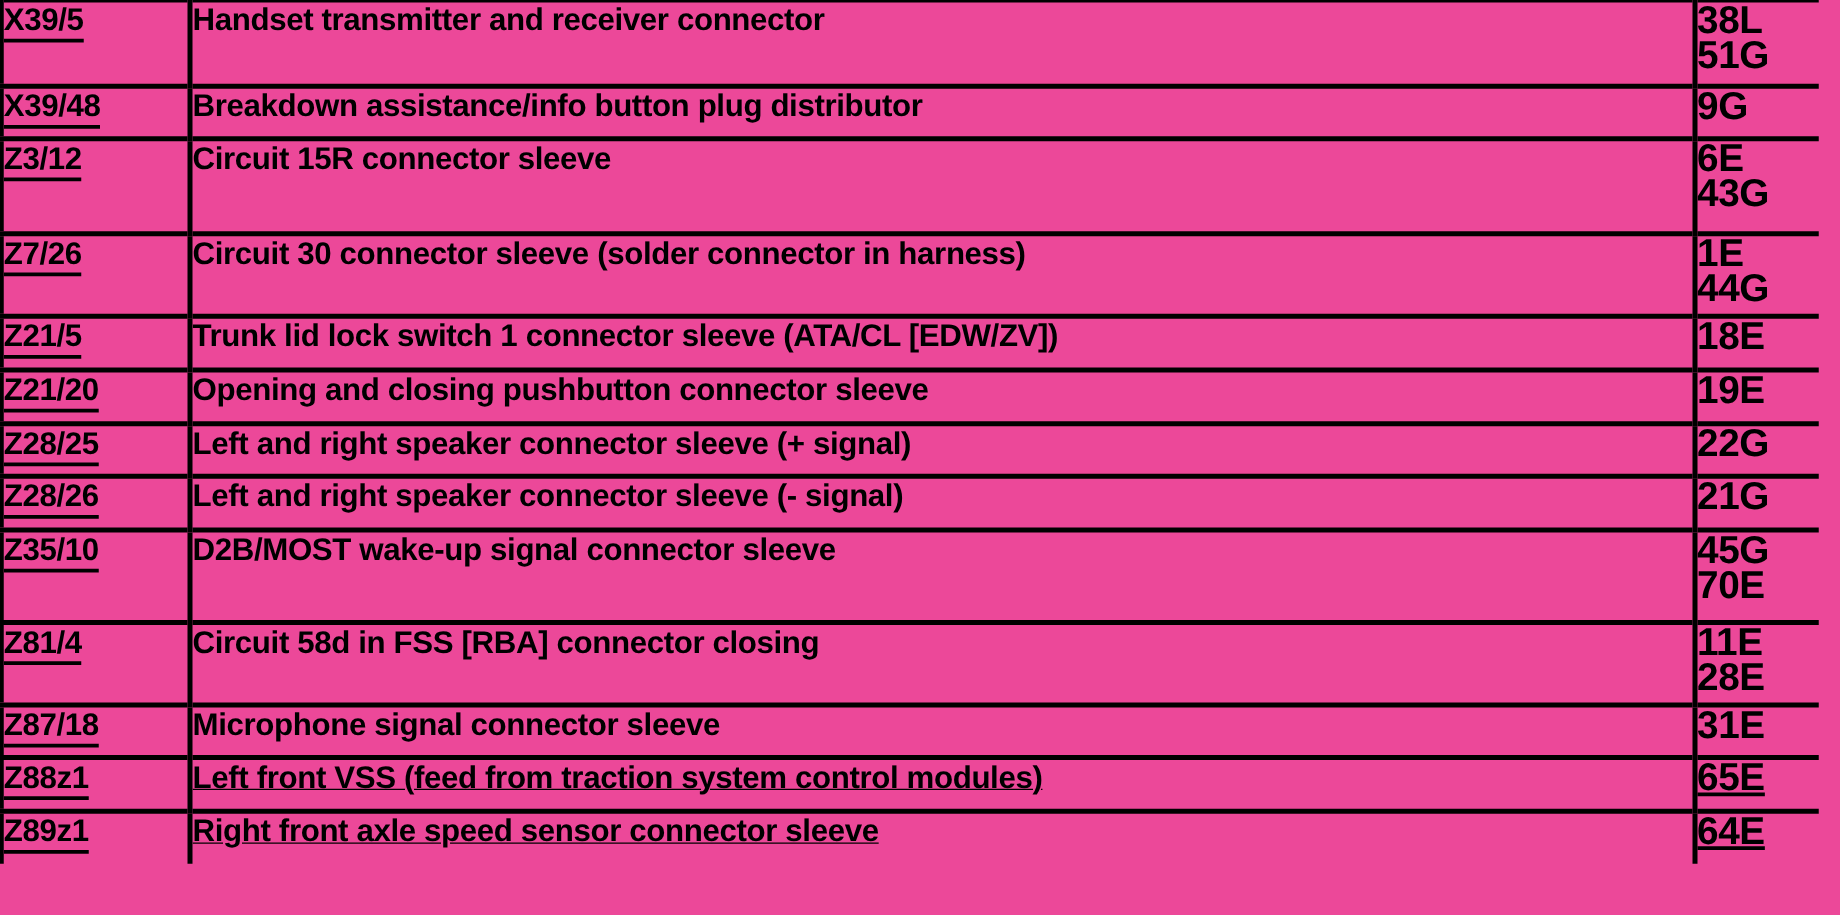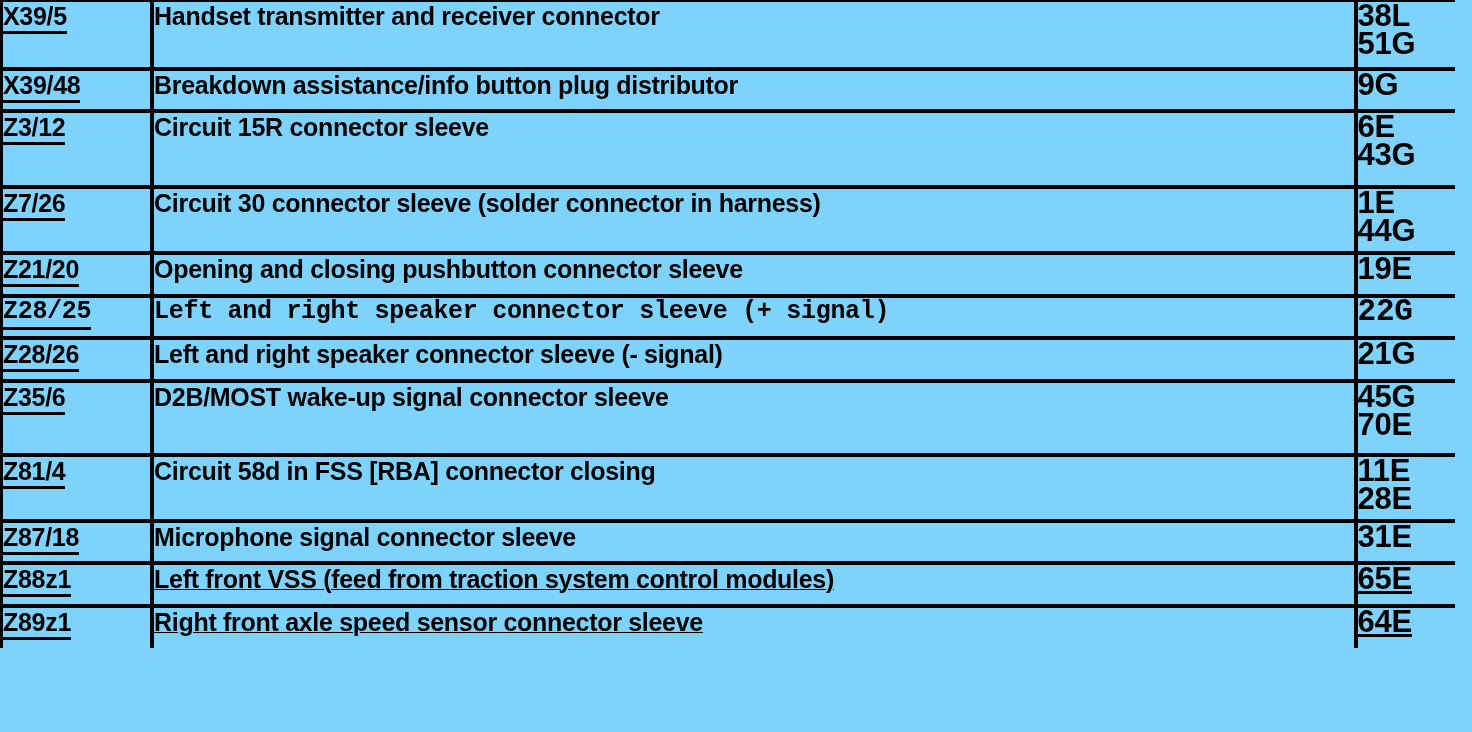--- a/index.html
+++ b/index.html
@@ -10,21 +10,21 @@
   body {
     width: 1472px;
     height: 732px;
     overflow: hidden;
     font-family: "Liberation Sans", sans-serif;
   }
   .page {
     position: relative;
     width: 1472px;
     height: 732px;
-    background: #7dd3fc;
+    background: #ec4899;
   }
   table.legend-table {
     border-collapse: collapse;
     table-layout: fixed;
     width: 1455px;
     border-top: 2px solid #000;
     border-left: 3px solid #000;
   }
   table.legend-table td {
     vertical-align: top;
@@ -124,30 +124,41 @@
     <td class="cell-desc">
       <span class="txt">Circuit 30 connector sleeve (solder connector in harness)</span>
     </td>
     <td class="cell-loc">
             <div class="loc-line">1E</div>
             <div class="loc-line">44G</div>
           </td>
   </tr>
         <tr class="legend-row" style="height: 43px;">
     <td class="cell-code">
+      <span class="txt code-link">Z21/5</span>
+    </td>
+    <td class="cell-desc">
+      <span class="txt">Trunk lid lock switch 1 connector sleeve (ATA/CL [EDW/ZV])</span>
+    </td>
+    <td class="cell-loc">
+            <div class="loc-line">18E</div>
+          </td>
+  </tr>
+        <tr class="legend-row" style="height: 43px;">
+    <td class="cell-code">
       <span class="txt code-link">Z21/20</span>
     </td>
     <td class="cell-desc">
       <span class="txt">Opening and closing pushbutton connector sleeve</span>
     </td>
     <td class="cell-loc">
             <div class="loc-line">19E</div>
           </td>
   </tr>
-        <tr class="legend-row" style="height: 42px; font-family: Liberation Mono, monospace;">
+        <tr class="legend-row" style="height: 42px;">
     <td class="cell-code">
       <span class="txt code-link">Z28/25</span>
     </td>
     <td class="cell-desc">
       <span class="txt">Left and right speaker connector sleeve (+ signal)</span>
     </td>
     <td class="cell-loc">
             <div class="loc-line">22G</div>
           </td>
   </tr>
@@ -157,21 +168,21 @@
     </td>
     <td class="cell-desc">
       <span class="txt">Left and right speaker connector sleeve (- signal)</span>
     </td>
     <td class="cell-loc">
             <div class="loc-line">21G</div>
           </td>
   </tr>
         <tr class="legend-row" style="height: 74px;">
     <td class="cell-code">
-      <span class="txt code-link">Z35/6</span>
+      <span class="txt code-link">Z35/10</span>
     </td>
     <td class="cell-desc">
       <span class="txt">D2B/MOST wake-up signal connector sleeve</span>
     </td>
     <td class="cell-loc">
             <div class="loc-line">45G</div>
             <div class="loc-line">70E</div>
           </td>
   </tr>
         <tr class="legend-row" style="height: 66px;">

